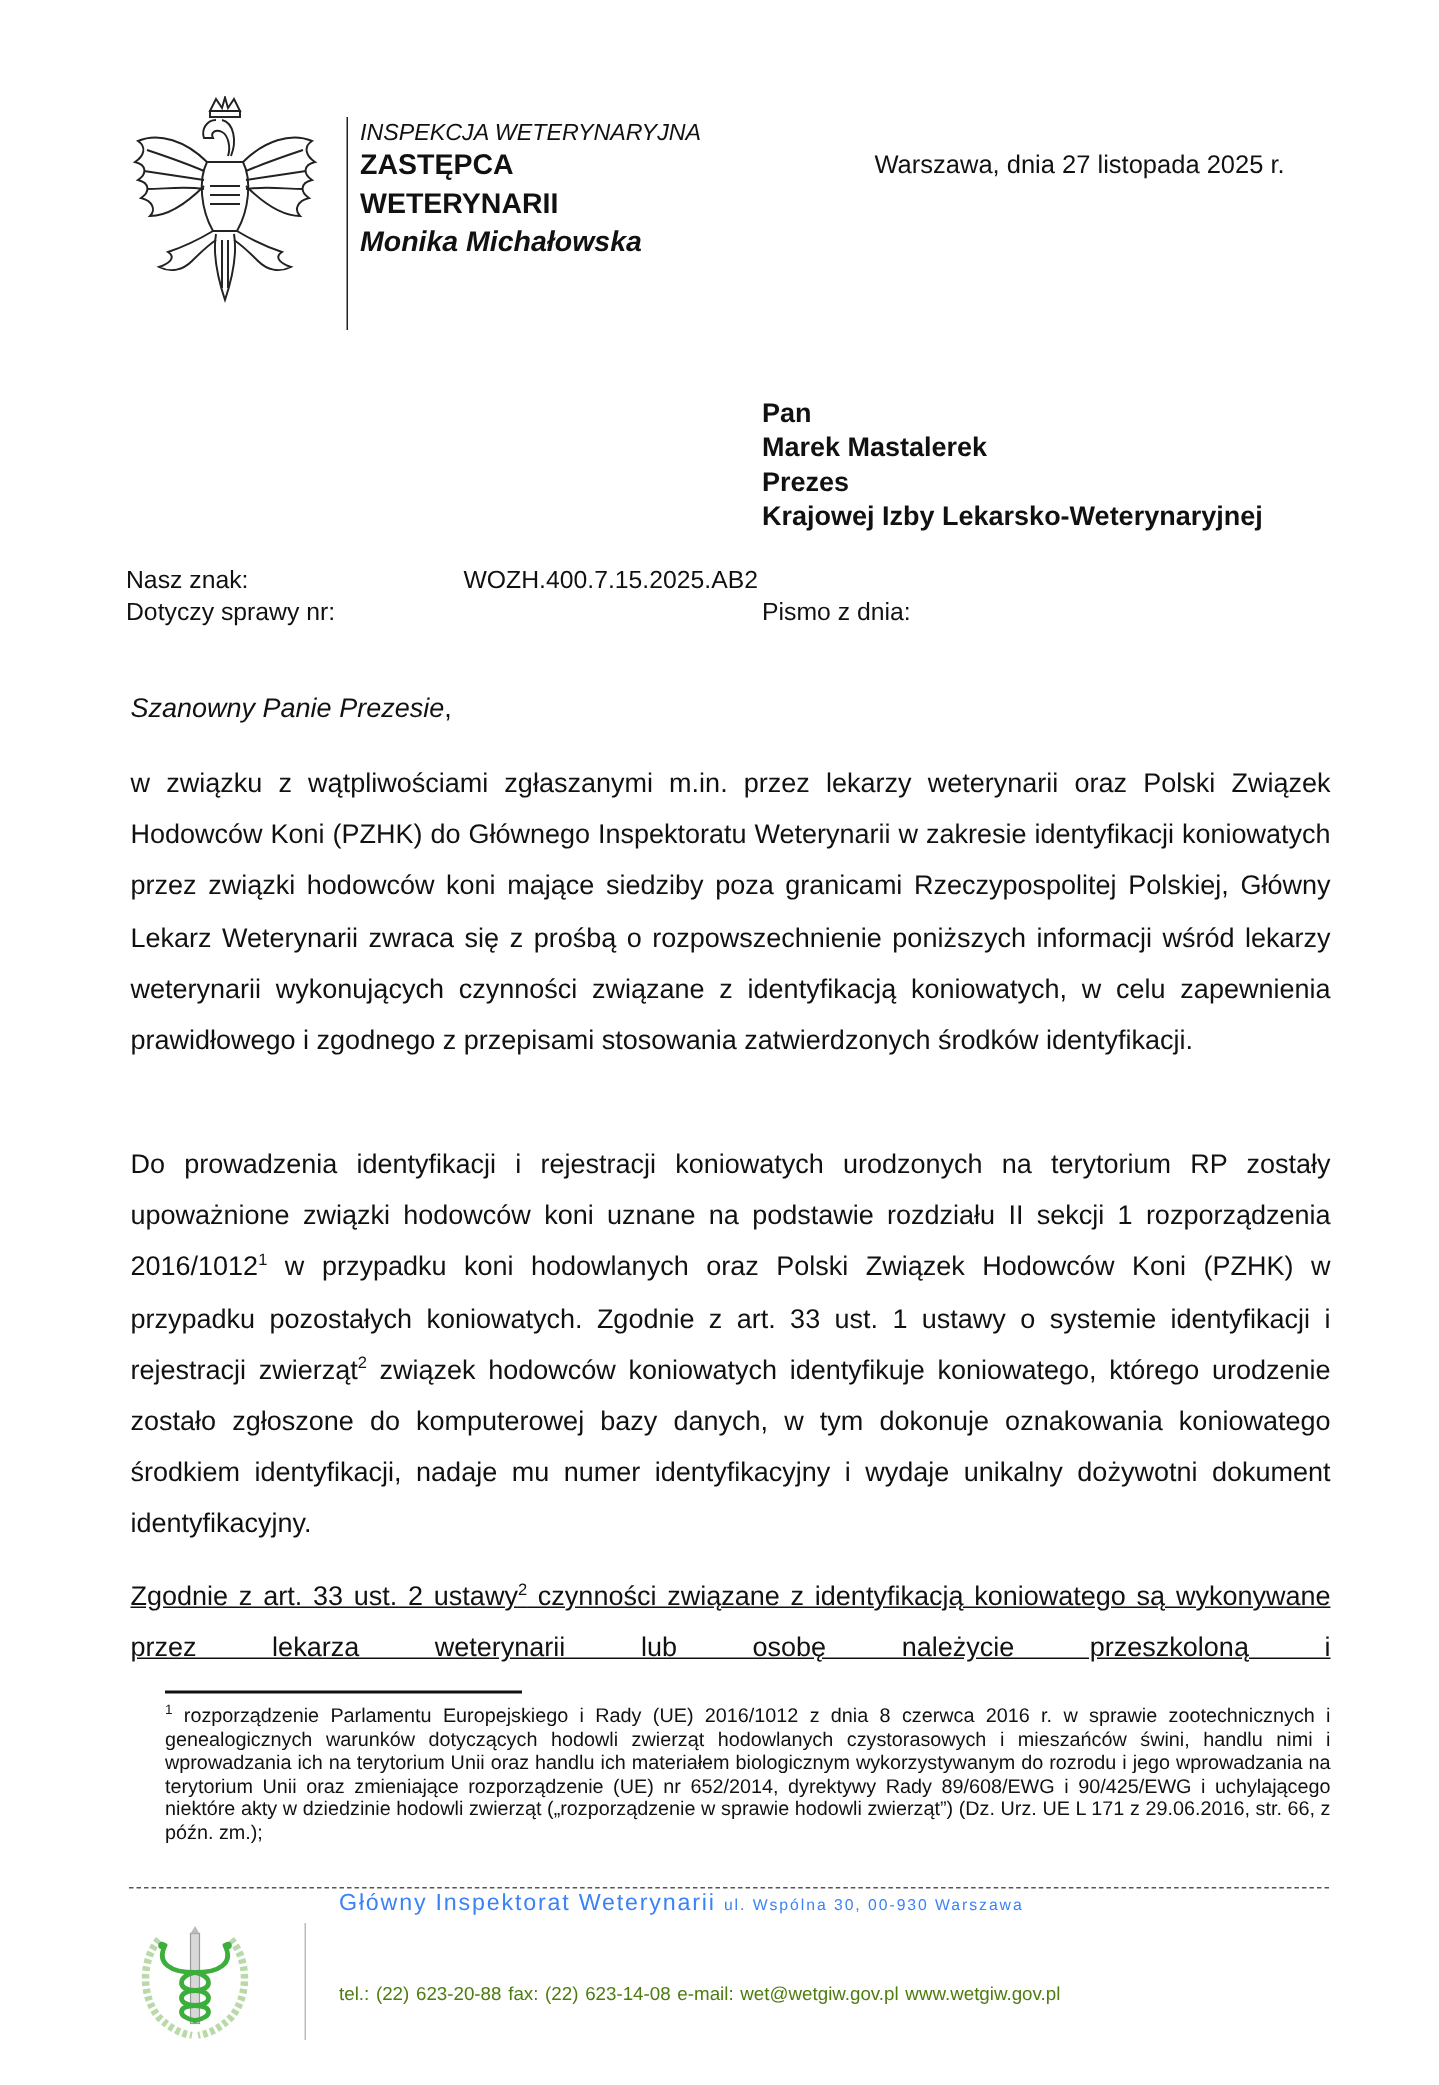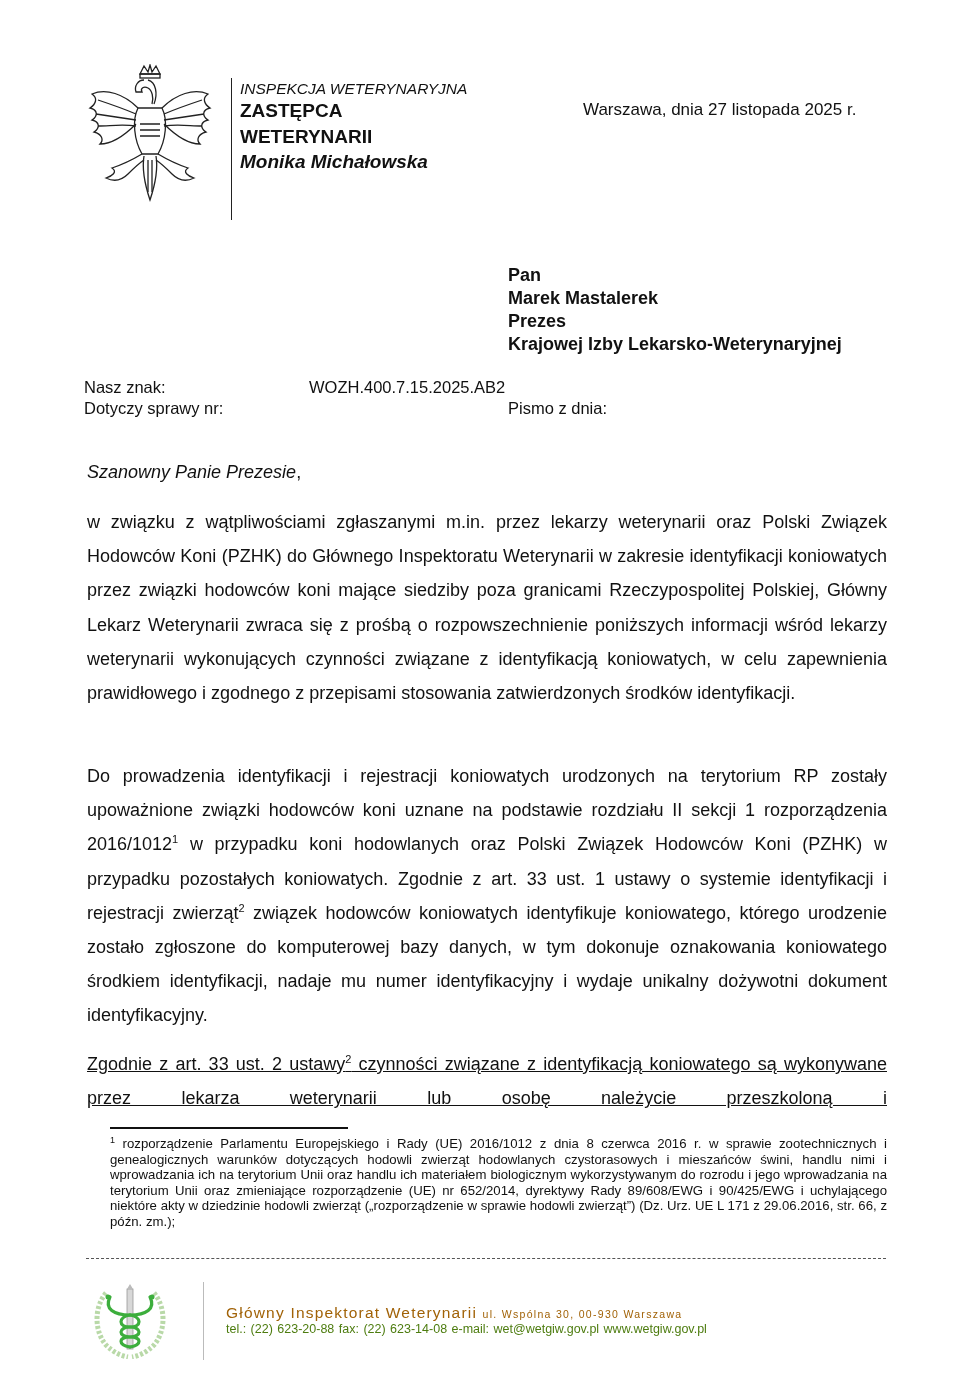--- a/index.html
+++ b/index.html
@@ -37,21 +37,21 @@
   .footnotes { left: 110px; top: 1136px; width: 777px; font-size: 13.2px; line-height: 15.6px;
                text-align: justify; }
   .footnotes .fn { margin: 0; }
   .footnotes .fn1 { text-align: justify; text-align-last: left; }
   .footnotes sup { font-size: 9px; }
   .dotted { left: 86px; top: 1258px; width: 800px; border-top: 1px dashed #555; }
 
   
   .gi-logo { left: 92px; top: 1283px; width: 76px; height: 76px; }
   .ftr-rule { left: 203px; top: 1282px; width: 1px; height: 78px; background: #bbb; }
-  .ftr-name { left: 226px; top: 1304px; font-size: 15.5px; letter-spacing: 1.2px; color: #a16207; white-space: nowrap; }
+  .ftr-name { left: 226px; top: 1260px; font-size: 15.5px; letter-spacing: 1.2px; color: #3b82f6; white-space: nowrap; }
   .ftr-name .addr { font-size: 10.5px; letter-spacing: 1.3px; }
   .ftr-contact { left: 226px; top: 1322px; font-size: 12.5px; color: #4d7c0f; white-space: nowrap; word-spacing: 1px; }
 </style>
 </head>
 <body>
 
 <svg class="abs emblem" viewBox="0 0 124 144">
   <g fill="none" stroke="#222" stroke-width="1.3">
 
     <path d="M52 10 L56 2 L60 8 L62 1 L64 8 L68 2 L72 10 Z"></path>

